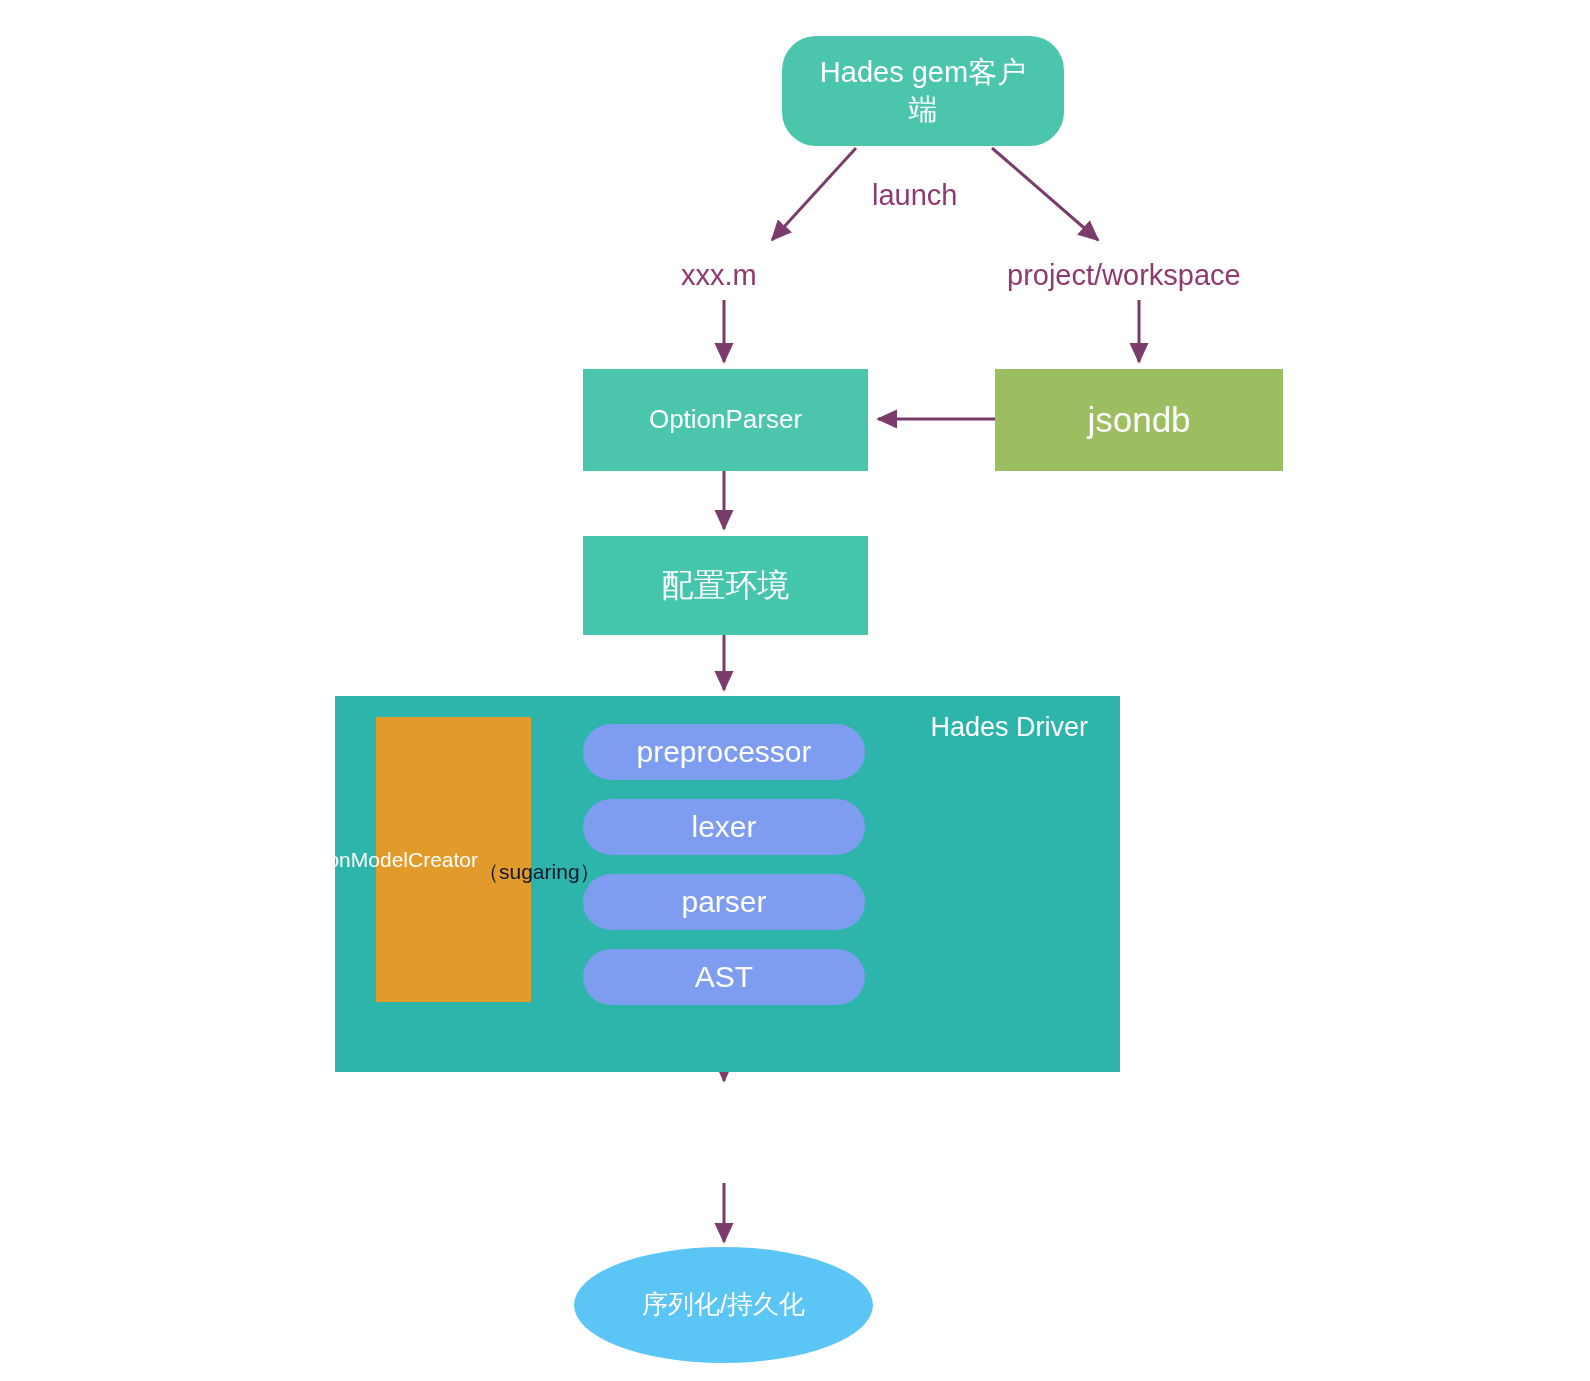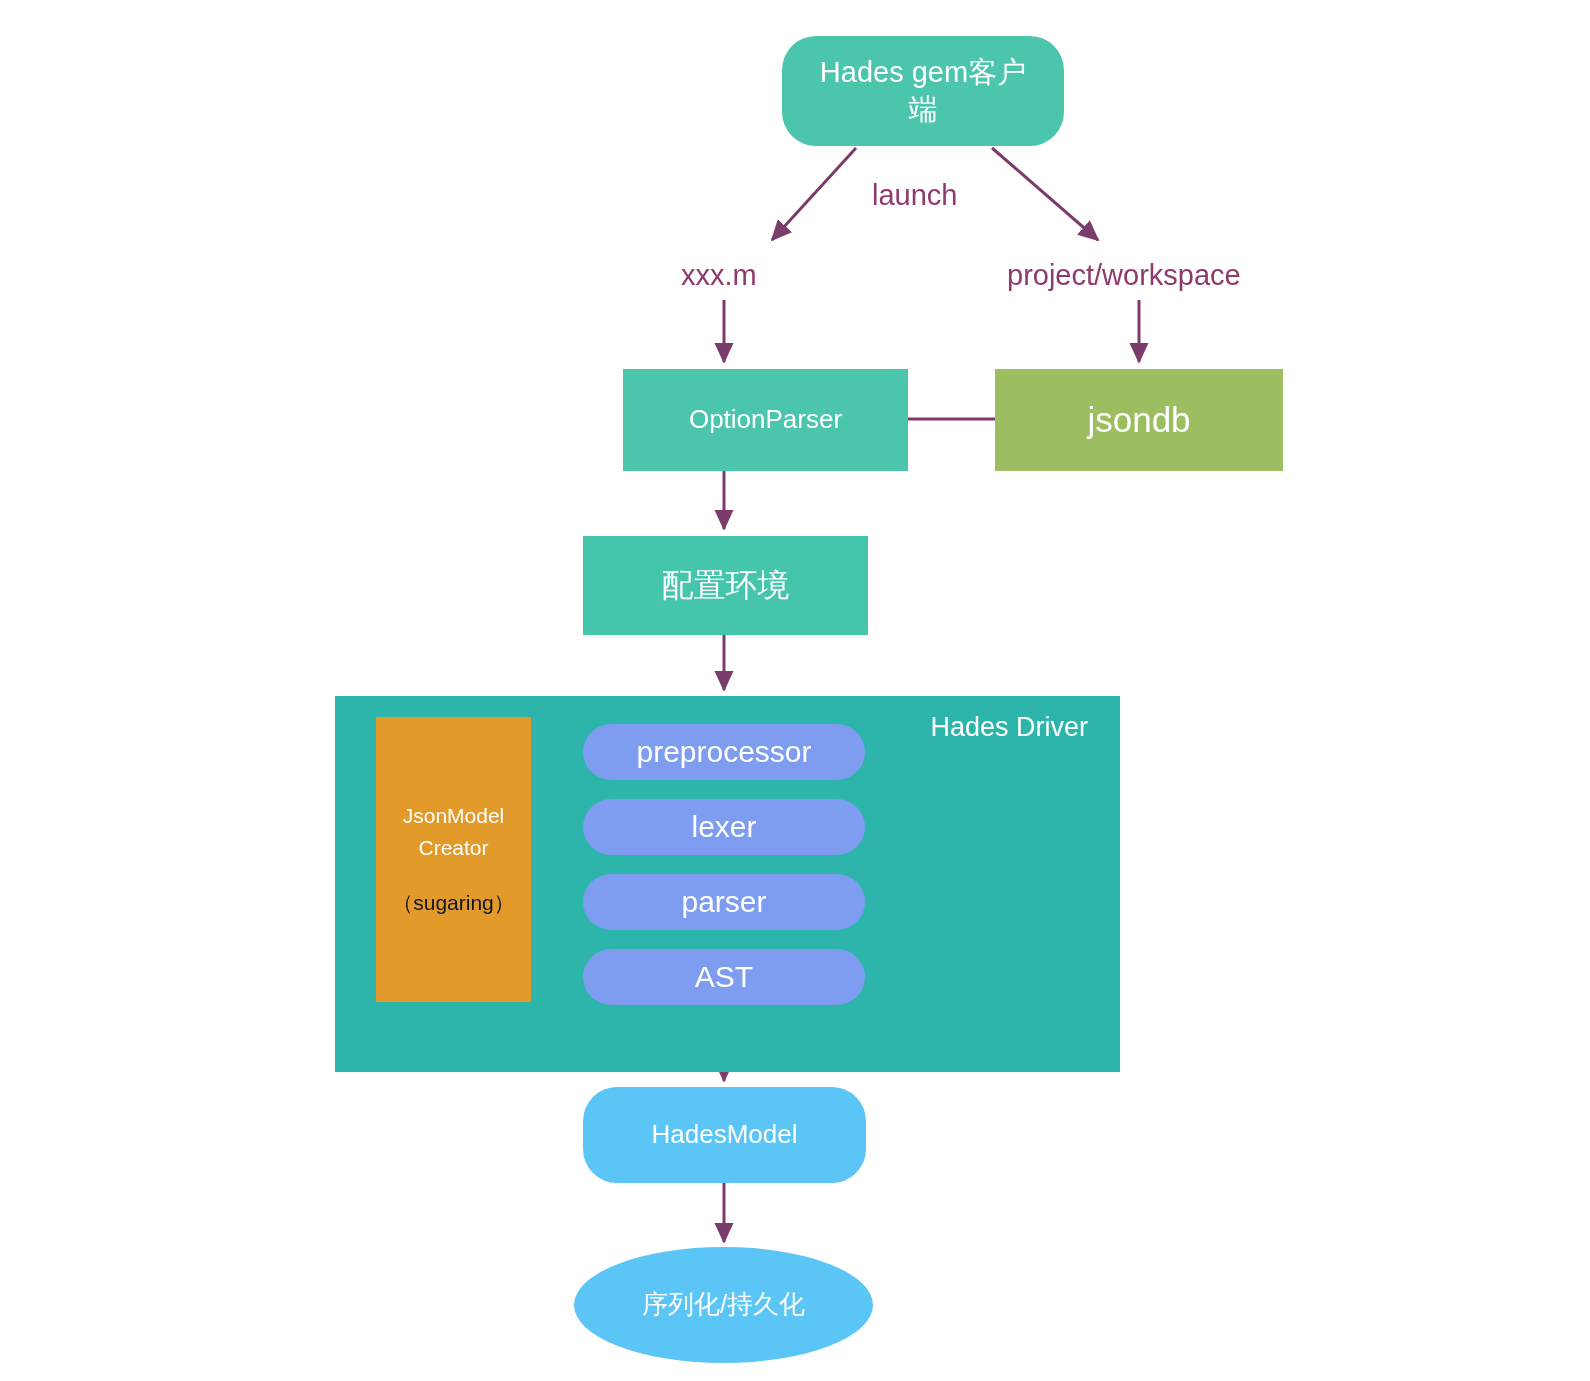--- a/index.html
+++ b/index.html
@@ -52,21 +52,20 @@
   #label-workspace { left: 1007px; top: 259px; text-align: center; }
 
   
   #node-optionparser {
     left: 583px;
     top: 369px;
     width: 285px;
     height: 102px;
     background: #4BC6AC;
     font-size: 26px;
-    margin-left: 40px;
   }
   
   #node-jsondb {
     left: 995px;
     top: 369px;
     width: 288px;
     height: 102px;
     background: #9CBE60;
     font-size: 35px;
   }
@@ -97,21 +96,20 @@
     white-space: nowrap;
   }
   #node-jsonmodel {
     position: absolute;
     left: 41px;
     top: 21px;
     width: 155px;
     height: 285px;
     background: #E29A2B;
     display: flex;
-    flex-direction: column;
     align-items: center;
     justify-content: center;
     color: #ffffff;
     font-size: 21px;
     line-height: 1.5;
   }
   #node-jsonmodel .sugaring {
     color: #0f172a;
     margin-top: 24px;
     font-size: 21px;
@@ -216,17 +214,16 @@
       <span>Creator</span>
       <span class="sugaring">（sugaring）</span>
     </div>
 
     <div class="pill p0">preprocessor</div>
     <div class="pill p1">lexer</div>
     <div class="pill p2">parser</div>
     <div class="pill p3">AST</div>
   </div>
 
-  <div class="node" id="node-hadesmodel">HadesModel</div>
 
   <div class="node" id="node-serialize">序列化/持久化</div>
 
 </div>
 
 </body></html>

